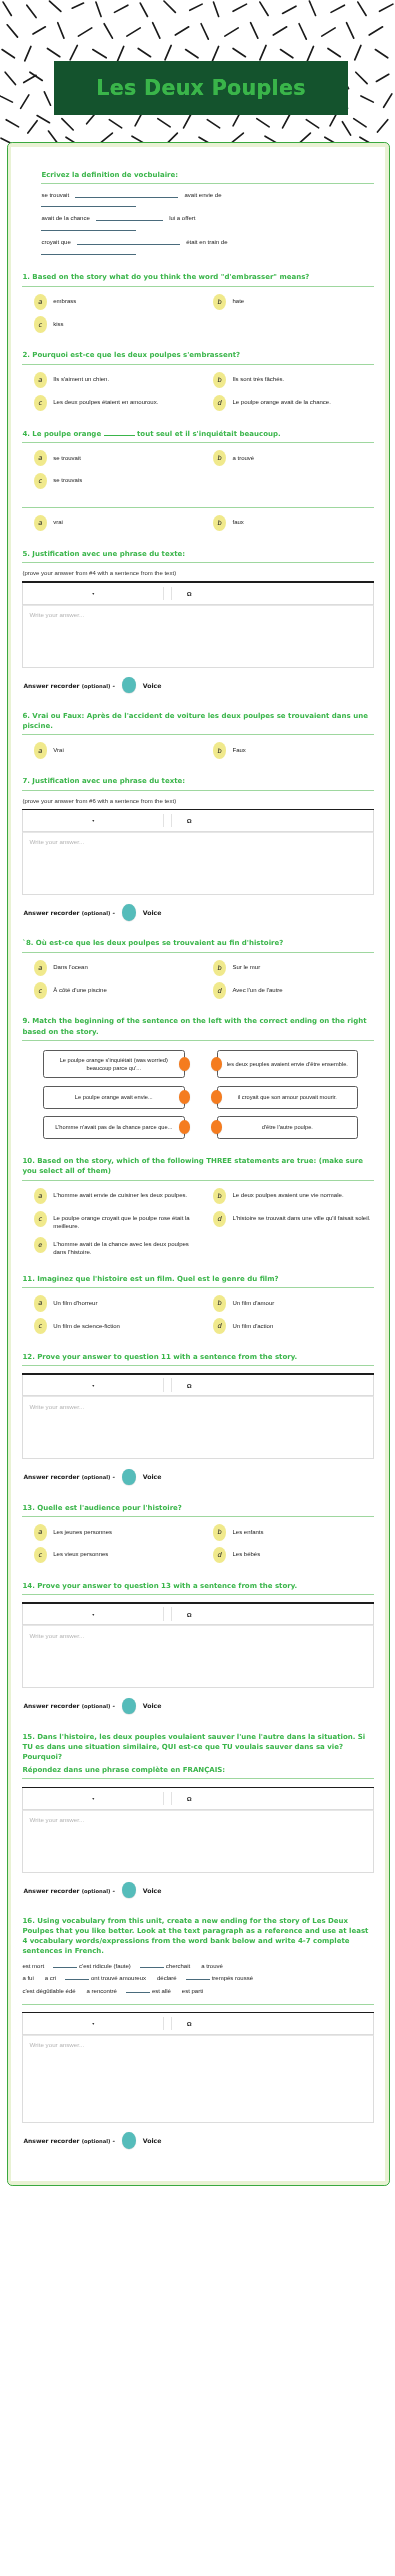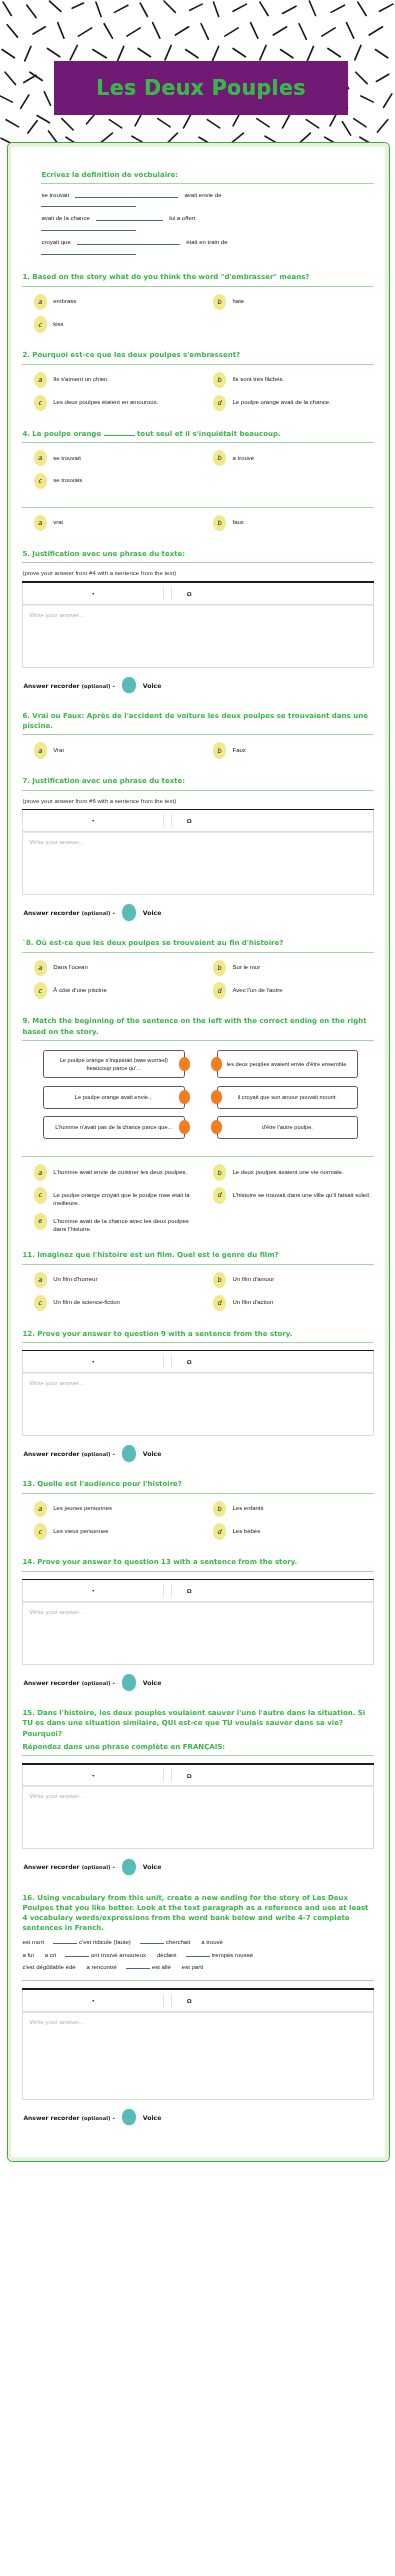--- a/index.html
+++ b/index.html
@@ -17,21 +17,21 @@
     width: 396px;
     height: 147px;
     background: #ffffff;
     overflow: hidden;
   }
   .hero svg.confetti { position:absolute; inset:0; width:396px; height:147px; }
   .title-band {
     position:absolute;
     left:54px; top:61px;
     width: 294px; height: 54px;
-    background:#701a75;
+    background:#14532d;
     display:flex; align-items:center; justify-content:center;
   }
   .title-band h1 {
     margin:0;
     font-family:"DejaVu Sans", sans-serif;
     font-weight:bold;
     font-size:20.6px;
     letter-spacing:0.3px;
     color:#3ab54a;
     text-shadow:0 0 0 #3ab54a;
@@ -544,20 +544,21 @@
       </div>
       <div class="match-cell">
         <span class="dot left"></span>
         <div class="match-box">d'être l'autre poulpe.</div>
       </div>
 
     </div>
   </div>
 
   <div class="block">
+    <p class="q-title">10. Based on the story, which of the following THREE statements are true: (make sure you select all of them)</p>
     <hr class="rule">
     <div class="choices">
       <div class="choice">
         <span class="bullet">a</span>
         <span class="choice-text">L'homme avait envie de cuisiner les deux poulpes.</span>
       </div>
       <div class="choice">
         <span class="bullet">b</span>
         <span class="choice-text">Le deux poulpes avaient une vie normale.</span>
       </div>
@@ -593,21 +594,21 @@
         <span class="choice-text">Un film de science-fiction</span>
       </div>
       <div class="choice">
         <span class="bullet">d</span>
         <span class="choice-text">Un film d'action</span>
       </div>
     </div>
   </div>
 
   <div class="block">
-    <p class="q-title">12. Prove your answer to question 9 with a sentence from the story.</p>
+    <p class="q-title">12. Prove your answer to question 11 with a sentence from the story.</p>
     <hr class="rule">
     <div class="editor">
       <div class="editor-top"></div>
       <div class="editor-toolbar">
         <span class="tb-caret">▾</span>
         <span class="tb-sep"></span>
         <span class="tb-sep" style="margin-left:7.2px;"></span>
         <span class="tb-omega">Ω</span>
       </div>
       <div class="editor-body editor-split">Write your answer...</div>

